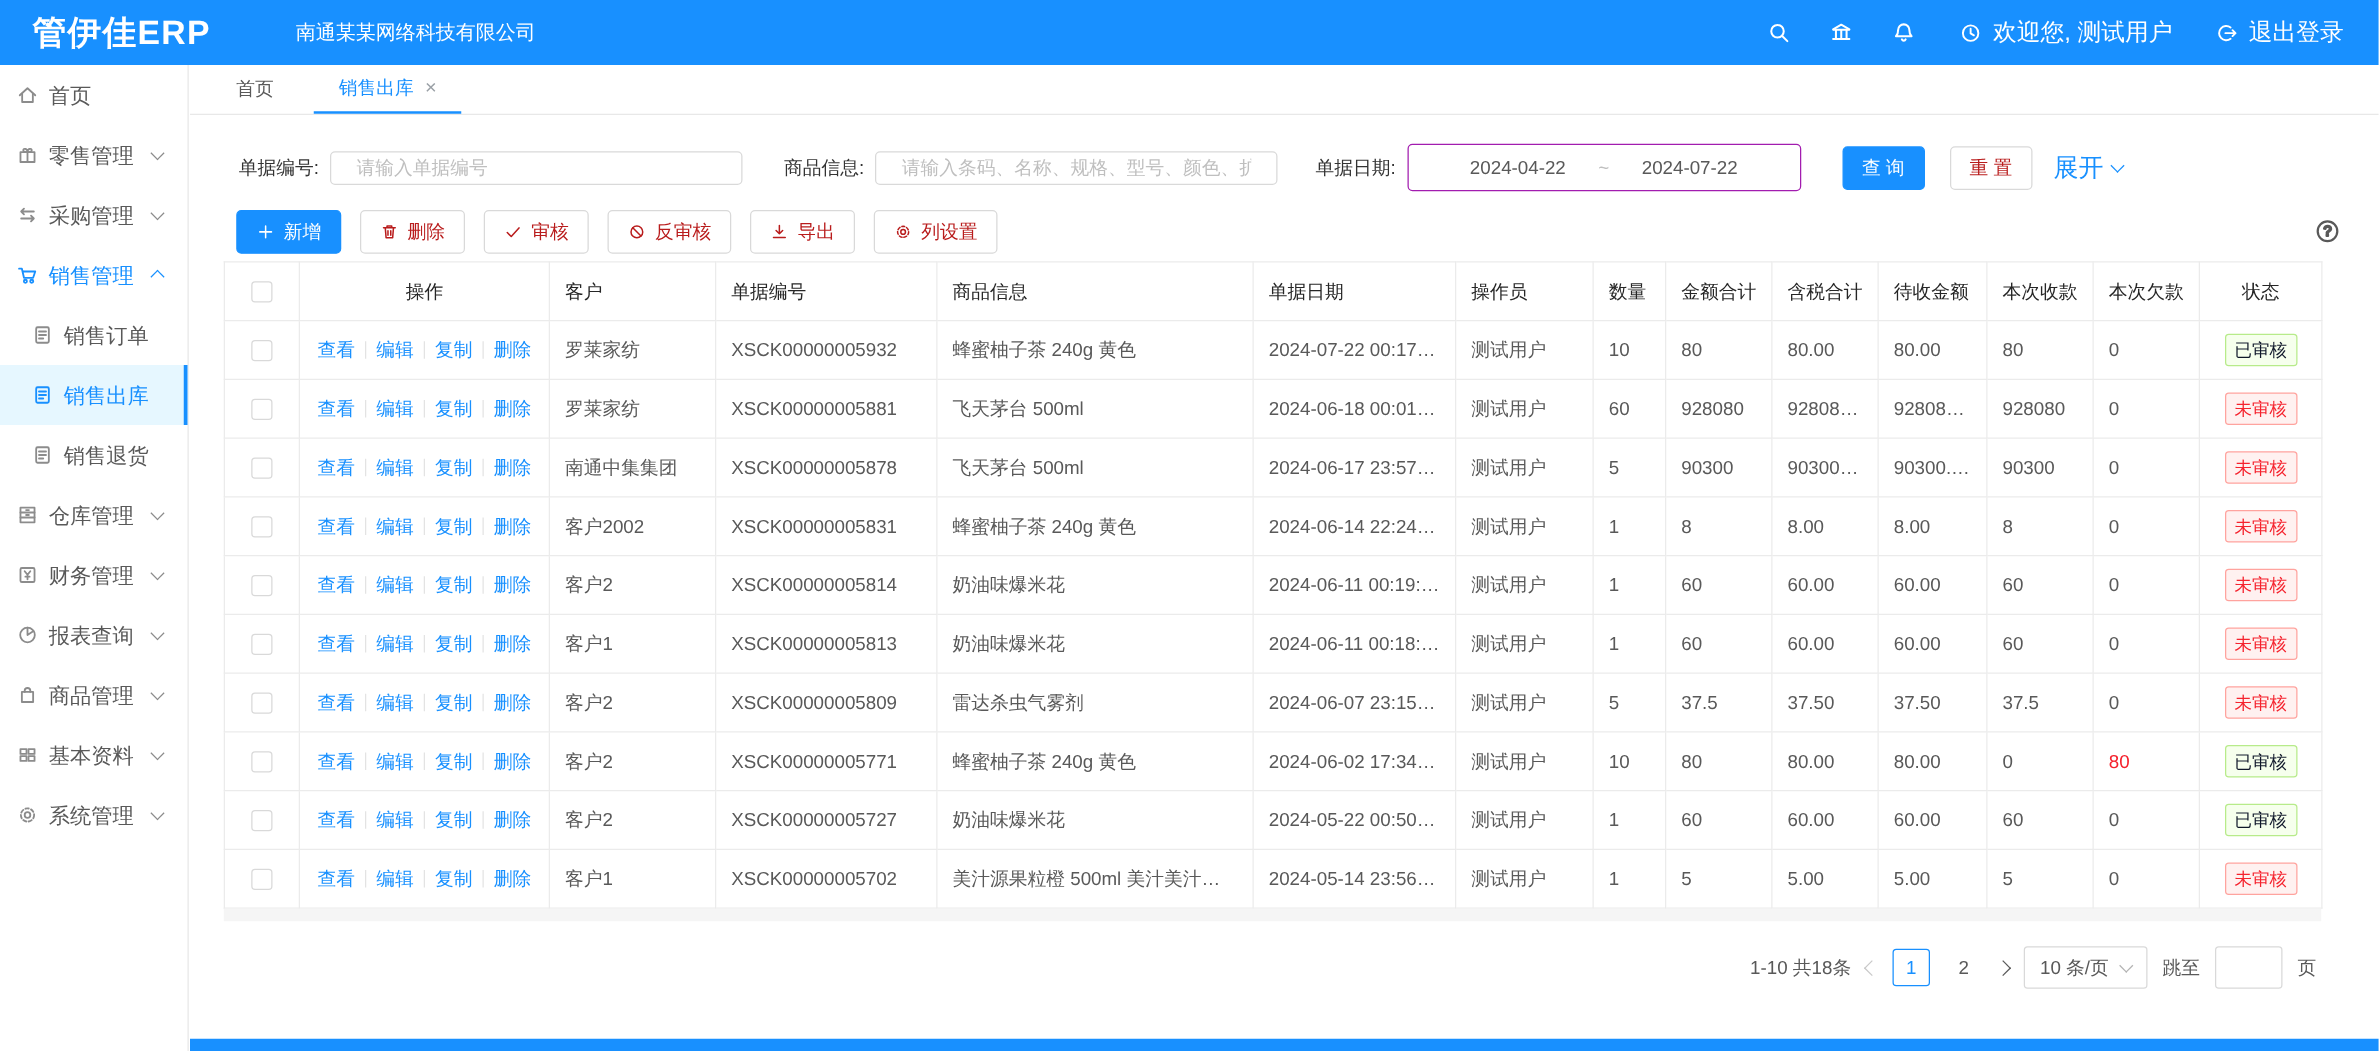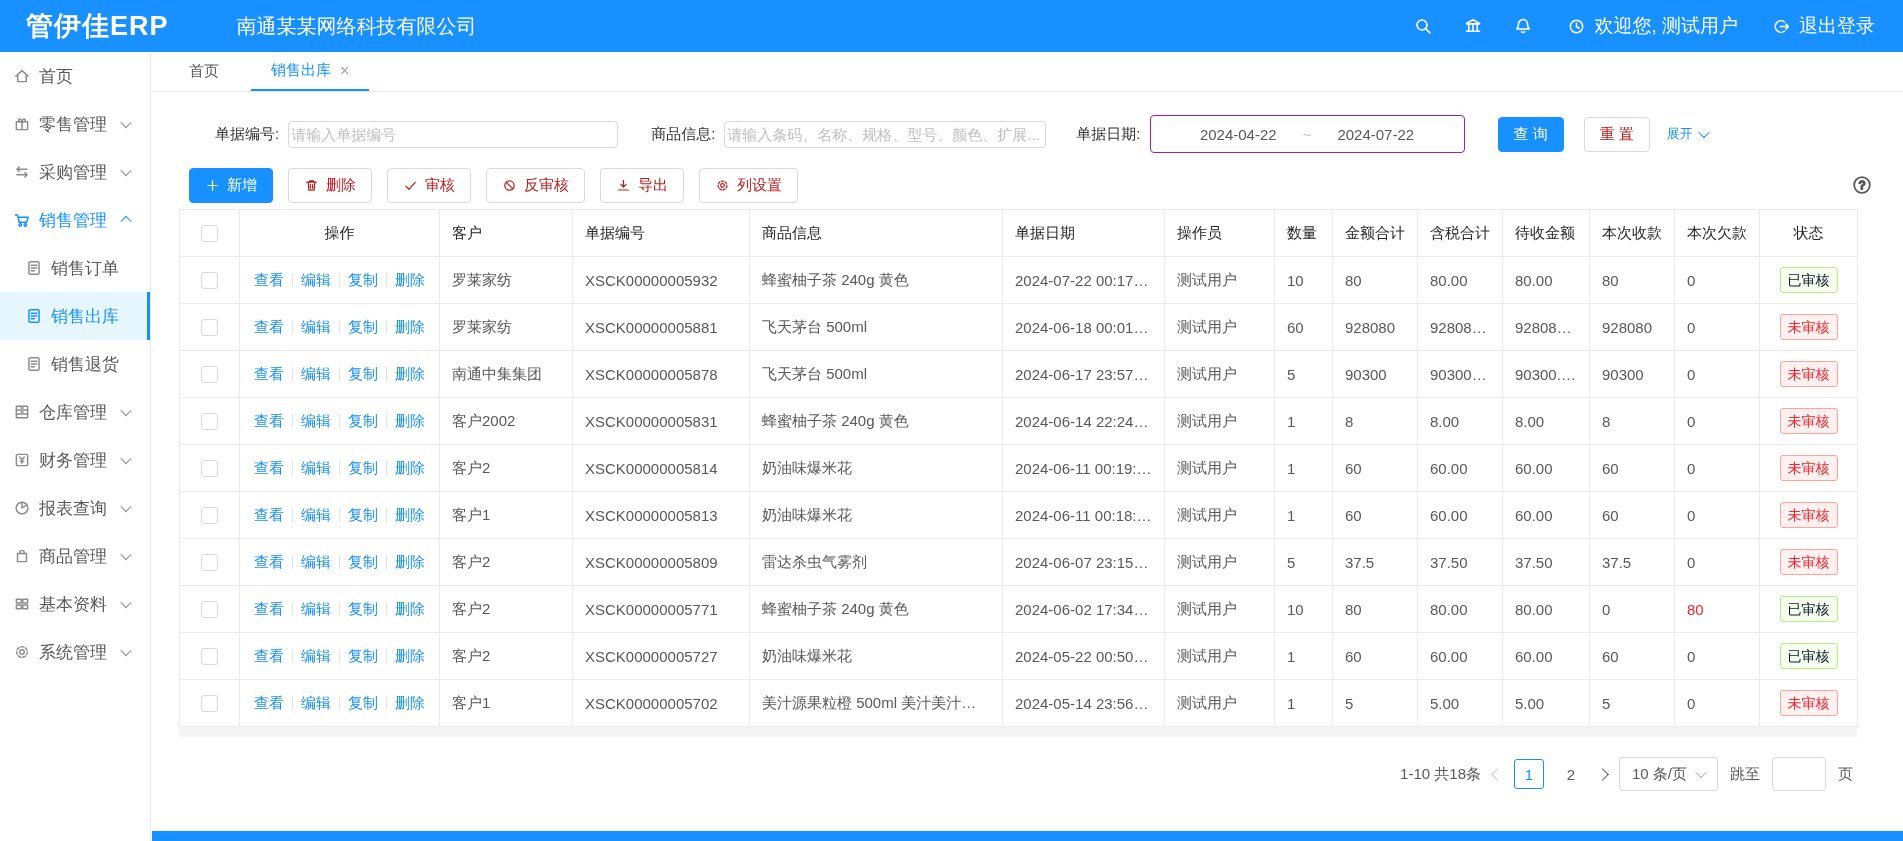--- a/index.html
+++ b/index.html
@@ -8,21 +8,21 @@
     position:relative; overflow:hidden; background:#fff;
     font-family:"Liberation Sans","DejaVu Sans",sans-serif; color:#595959;
   }
   svg.ic { display:inline-block; vertical-align:middle; }
   svg.ic * { fill:none; stroke:currentColor; stroke-width:1.3; stroke-linecap:round; stroke-linejoin:round; }
 
   
   .topbar { position:absolute; top:0; left:0; right:0; height:52px; background:#1890ff; color:#fff;
             display:flex; align-items:center; z-index:5; }
   .logo { margin-left:26px; font-size:27px; font-weight:bold; letter-spacing:1px; }
-  .company { margin-left:68px; font-size:20px; }
+  .company { margin-left:68px; font-size:16px; }
   .tb-right { margin-left:auto; margin-right:28px; display:flex; align-items:center; font-size:19px; }
   .tb-icon { width:20px; height:20px; margin-left:30px; cursor:pointer; }
   .tb-group { display:flex; align-items:center; margin-left:34px; cursor:pointer; }
   .tb-group .tb-icon { margin-left:0; margin-right:8px; width:19px; height:19px; }
 
   
   .sidebar { position:absolute; top:52px; left:0; bottom:0; width:151px; background:#fff;
              border-right:1px solid #e8e8e8; font-size:17px; color:#595959; }
   .side-item { height:48px; display:flex; align-items:center; padding-left:13px; cursor:pointer; }
   .side-item .sicon { width:18px; height:18px; flex:0 0 18px; color:#8c8c8c; }
@@ -38,37 +38,37 @@
   .chev.blue { border-color:#1890ff; }
 
   
   .content { position:absolute; left:152px; top:52px; right:0; bottom:0; background:#fff; }
 
   .tabbar { height:40px; border-bottom:1px solid #e8e8e8; display:flex; align-items:stretch; padding-left:17px; }
   .tab { display:flex; align-items:center; padding:0 20px; margin-right:12px; font-size:15px; color:#595959; cursor:pointer; }
   .tab.active { color:#1890ff; border-bottom:2px solid #1890ff; }
   .tab-close { margin-left:9px; color:#9aa0a6; font-size:16px; line-height:1; cursor:pointer; }
 
-  .filters { display:flex; align-items:center; margin-top:23px; padding-left:39px; font-size:15px; color:#333;margin-left:24px; }
+  .filters { display:flex; align-items:center; margin-top:23px; padding-left:39px; font-size:15px; color:#333; }
   .f-label { white-space:nowrap; }
-  .f-input { height:27px; border:1px solid #d9d9d9; border-radius:4px; padding:0 2px; font-size:15px;
+  .f-input { height:27px; border:1px solid #d9d9d9; border-radius:4px; padding:0 20px; font-size:15px;
              color:#595959; margin-left:9px; outline:none; font-family:inherit; }
   .f-input::placeholder { color:#bfbfbf; }
   .in-orderno { width:330px; }
   .in-product { width:322px; margin-right:0; }
   .ml33 { margin-left:33px; }
   .ml30 { margin-left:30px; }
   .daterange { width:315px; height:38px; border:1px solid #a21caf; border-radius:4px; margin-left:9px;
                display:flex; align-items:center; justify-content:center; gap:26px; color:#595959; cursor:pointer; }
   .btn { height:35px; border-radius:4px; border:1px solid #d9d9d9; background:#fff; color:#b91c1c;
          font-size:15px; padding:0 15px; display:inline-flex; align-items:center; gap:7px; cursor:pointer;
          font-family:inherit; }
   .btn.primary { background:#1890ff; border-color:#1890ff; color:#fff; }
   .btn .bic { width:15px; height:15px; }
-  .expand-link { margin-left:17px; color:#1890ff; display:inline-flex; align-items:center; gap:7px; cursor:pointer; font-size:13px; }
+  .expand-link { margin-left:17px; color:#1890ff; display:inline-flex; align-items:center; gap:7px; cursor:pointer; font-size:20px; }
 
   .toolbar { margin-top:15px; padding-left:37px; display:flex; gap:15px; position:relative; }
   .help-circle { position:absolute; right:30px; top:6px; width:22px; height:22px; color:#595959; cursor:pointer; }
 
   
   .table-wrap { margin:6px 0 0 27px; width:1678px; }
   table { border-collapse:collapse; table-layout:fixed; width:100%; font-size:15px; color:#595959; }
   th, td { border:1px solid #ebebeb; height:47px; padding:0 12px; text-align:left; overflow:hidden;
            white-space:nowrap; text-overflow:ellipsis; font-weight:normal; }
   th { color:#262626; }

